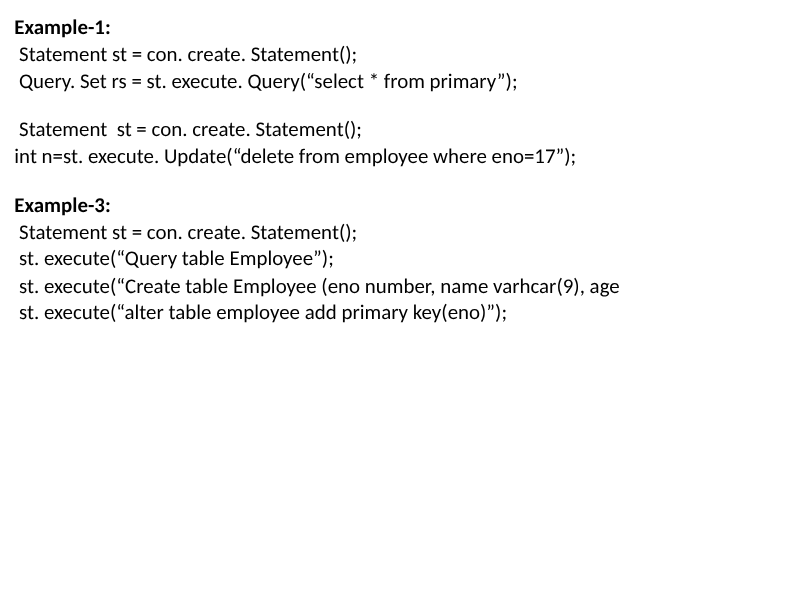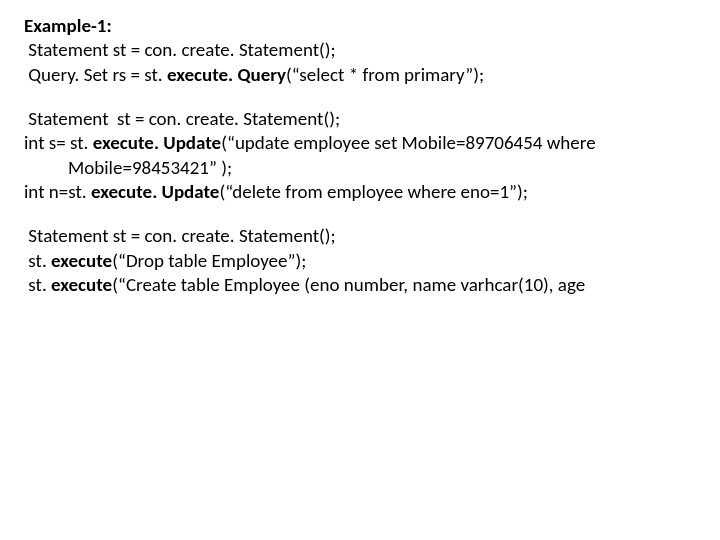--- a/index.html
+++ b/index.html
@@ -7,56 +7,57 @@
     padding: 0;
     background: #fff;
     font-family: Calibri, "Segoe UI", Arial, sans-serif;
     font-size: 19px;
     color: #000;
     width: 720px;
     height: 540px;
     overflow: hidden;
   }
   .page {
-    padding: 14px 24px 0 24px;
+    padding: 14px 24px 0 13px;
     line-height: 1.28;
   }
   .block {
     margin-bottom: 20px;
   }
   .title {
     font-weight: 700;
   }
   .line {
     white-space: pre-wrap;
   }
   .bold {
-    font-weight: 700;
+    font-weight: 400;
   }
   .indent {
     padding-left: 44px;
     display: block;
   }
 </style>
 </head>
 <body>
 
 <div class="page">
 
   <div class="block">
     <div class="title">Example-1:</div>
     <div class="line"> Statement st = con. create. Statement();</div>
     <div class="line"><span> Query. Set rs = st. </span><span class="bold">execute. Query</span><span>(“select * from primary”);</span></div>
   </div>
 
   <div class="block">
     <div class="line"> Statement  st = con. create. Statement();</div>
-    <div class="line"><span>int s= st. </span><span class="bold">execute. Update</span><span>(“update employee set Mobile=89706454 where</span><span class="indent">Mobile=98453421” );</span></div>
-    <div class="line"><span>int n=st. </span><span class="bold">execute. Update</span><span>(“delete from employee where eno=1”);</span></div>
+    <div class="line"><span>int n=st. </span><span class="bold">execute. Update</span><span>(“delete from employee where eno=17”);</span></div>
   </div>
 
   <div class="block">
+    <div class="title">Example-3:</div>
     <div class="line"> Statement st = con. create. Statement();</div>
-    <div class="line"><span> st. </span><span class="bold">execute</span><span>(“Drop table Employee”);</span></div>
-    <div class="line"><span> st. </span><span class="bold">execute</span><span>(“Create table Employee (eno number, name varhcar(10), age</span></div>
+    <div class="line"><span> st. </span><span class="bold">execute</span><span>(“Query table Employee”);</span></div>
+    <div class="line"><span> st. </span><span class="bold">execute</span><span>(“Create table Employee (eno number, name varhcar(9), age</span></div>
+    <div class="line"><span> st. </span><span class="bold">execute</span><span>(“alter table employee add primary key(eno)”);</span></div>
   </div>
 
 </div>
 
 </body></html>

